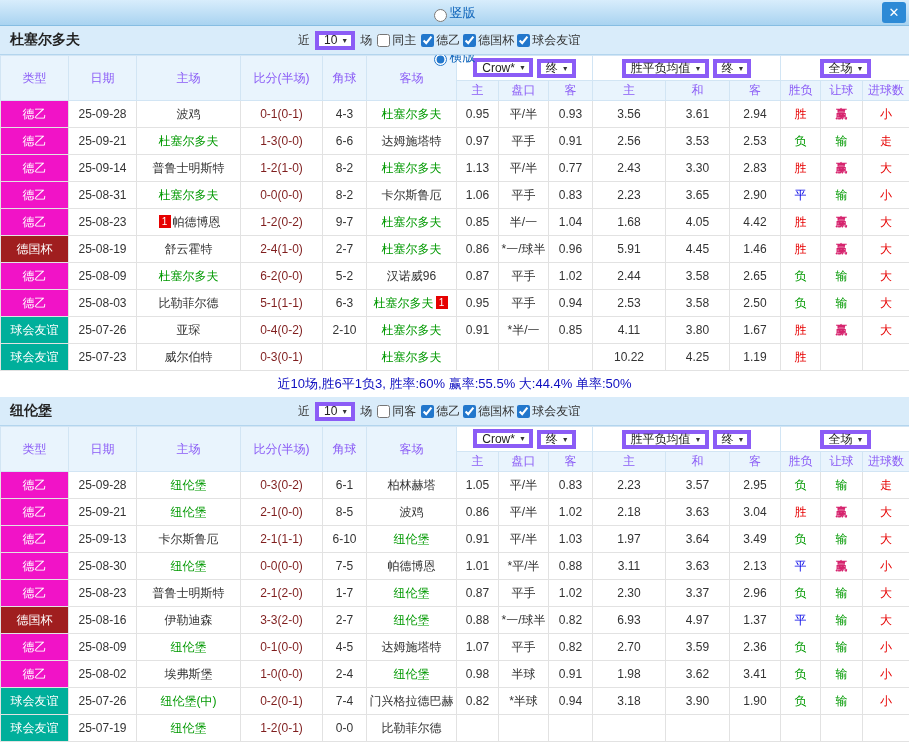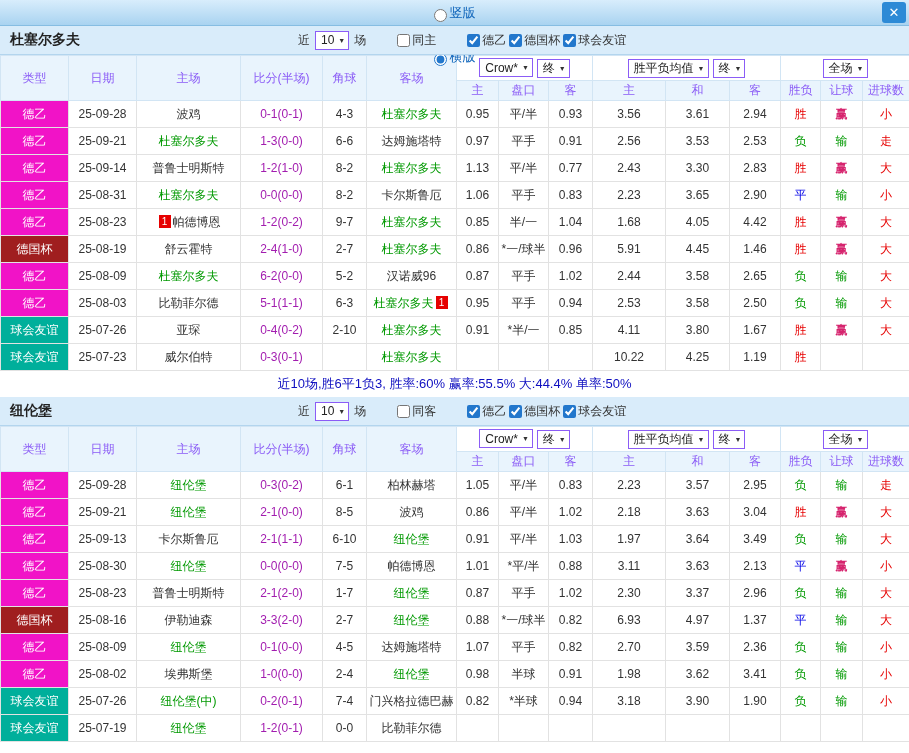--- a/index.html
+++ b/index.html
@@ -17,41 +17,41 @@
   .close-btn{position:absolute;right:3px;top:2px;width:24px;height:21px;background:#2d8ad6;
     color:#fff;font-size:13px;font-weight:bold;display:flex;align-items:center;justify-content:center;
     border-radius:3px;cursor:pointer;}
 
   
   .strip{height:29px;background:#d9ecfa;border-bottom:1px solid #b3d5ee;
     display:flex;align-items:center;position:relative;}
   .team-name{font-size:14px;font-weight:bold;color:#222;padding-left:10px;}
   .filters{position:absolute;left:298px;display:flex;align-items:center;font-size:12px;color:#333;gap:3px;}
   .chk{display:inline-flex;align-items:center;gap:2px;cursor:pointer;}
-  .gap-left{margin-left:28px;}
-  .fsel{display:inline-flex;align-items:center;border:1px solid #8b5cf6;background:#fff;
+  .gap-left{margin-left:2px;}
+  .fsel{display:inline-flex;align-items:center;border:4px solid #8b5cf6;background:#fff;
     height:19px;padding:0 3px 0 5px;gap:4px;font-size:12px;color:#222;cursor:pointer;margin:0 2px;}
   .fsel-arrow{font-size:7px;color:#333;}
 
   
   table.grid{border-collapse:collapse;table-layout:fixed;width:909px;font-size:12px;}
   .grid th,.grid td{border:1px solid #e2e2e2;text-align:center;overflow:hidden;white-space:nowrap;}
   .grid thead th{background:#e9f4fd;font-weight:normal;color:#8b5cf6;border-color:#d2e5f4;}
   .hdr-top th,.hdr-top td{height:25px;}
   .hdr-sub th{height:20px;}
   td.dd-cell{background:#fff;border-color:#d2e5f4;}
   tbody td{height:27px;color:#333;background:#fff;}
 
   .lg{color:#fff;}
   .lg-de2{background:#f113c7;}
   .lg-cup{background:#a01e1f;}
   .lg-friendly{background:#00af9b;}
 
   .team-focus{color:#009900;}
-  td.score{color:#a21caf;}
+  td.score{color:#7f1d1d;}
   .rank-badge{display:inline-block;background:#e60000;color:#fff;font-size:10px;
     line-height:13px;min-width:12px;height:13px;margin:0 2px;vertical-align:1px;}
 
   .res-win{color:#e60000;}
   .res-draw{color:#0000e6;}
   .res-loss{color:#009900;}
   .let-win{color:#d6246e;font-weight:bold;}
   .let-loss{color:#009900;}
   td.goal{color:#e60000;}
 

